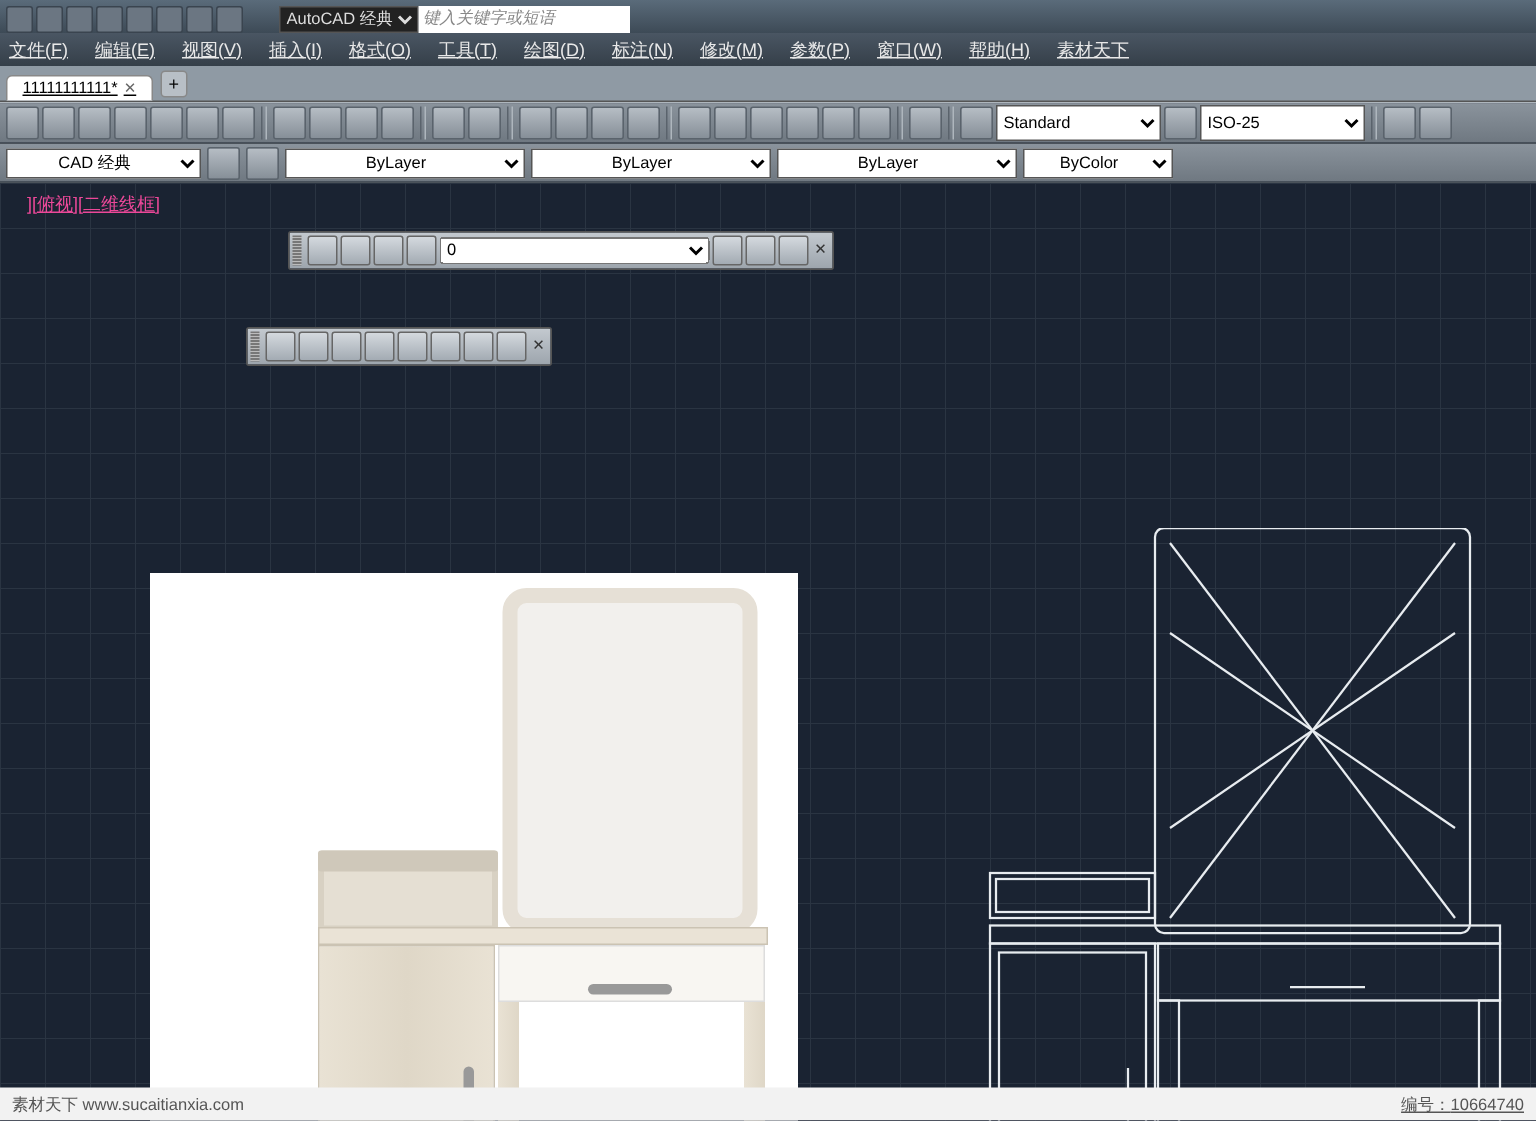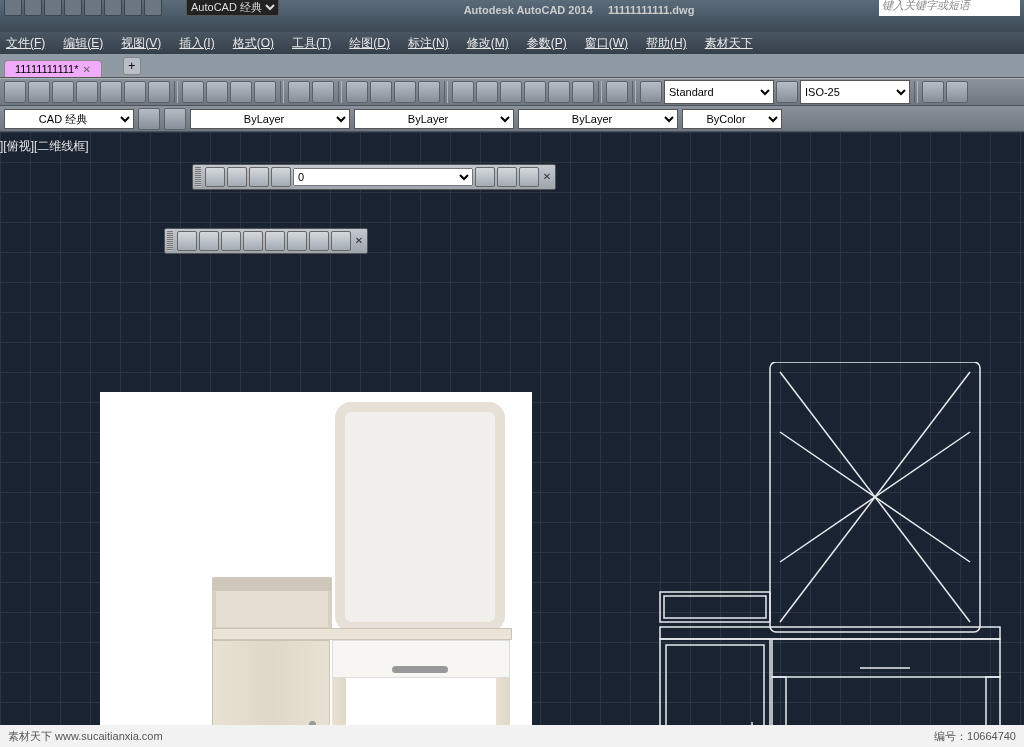--- a/index.html
+++ b/index.html
@@ -1,49 +1,49 @@
 <!DOCTYPE html>
 <html><head>
 <meta charset="utf-8">
 <style>
 * { margin: 0; padding: 0; box-sizing: border-box; font-family: "Microsoft YaHei", Arial, sans-serif; }
 body { width: 1024px; height: 747px; background: #1a2332; overflow: hidden; position: relative; }
 
-.titlebar { height: 22px; background: linear-gradient(#5a6b7a,#3d4a56); display: flex; align-items: flex-end; padding: 16px 4px; color: #ccc; font-size: 11px; }
+.titlebar { height: 22px; background: linear-gradient(#5a6b7a,#3d4a56); display: flex; align-items: flex-start; padding: 4px 4px; color: #ccc; font-size: 11px; }
 .titlebar .qat { display: flex; gap: 2px; }
 .titlebar .qat .btn { width: 18px; height: 18px; background: #6b7682; border: 1px solid #3a444f; border-radius: 2px; display: inline-block; }
 .titlebar .ws { display:flex; align-items:center; margin-left:8px; }
 .titlebar .ws select { font-size:11px; background:#222; color:#ddd; border:1px solid #555; height:18px; }
 .titlebar .app-title { flex:1; text-align:center; font-weight:bold; }
 .titlebar .search { width:141px; height:18px; background:#fff; font-size:11px; padding:0 3px; color:#888; font-style:italic; }
 
 .menubar { height: 22px; background: linear-gradient(#4a5663,#353f49); display: flex; align-items: center; padding: 0 6px; gap: 18px; color: #e8e8e8; font-size: 12px; text-decoration: underline; }
 .menubar span { cursor: default; }
 
 .tabbar { height: 24px; background: #8f9aa4; display: flex; align-items:flex-end; padding-left:4px; border-bottom:1px solid #555; }
-.tabbar .tab { background:#f0abfc; border:1px solid #888; border-bottom:none; border-radius:4px 4px 0 0; padding:2px 10px; font-size:11px; margin-right:18px; display:flex; align-items:center; gap:4px;}
+.tabbar .tab { background:#ffffff; border:1px solid #888; border-bottom:none; border-radius:4px 4px 0 0; padding:2px 10px; font-size:11px; margin-right:2px; display:flex; align-items:center; gap:4px;text-decoration:underline;}
 .tabbar .tab .x { font-size:10px; color:#666; }
 .tabbar .plus { background:#b8bfc6; width:18px; height:18px; border:1px solid #888; border-radius:3px; margin:2px 0 2px 3px; text-align:center; font-size:12px; line-height:16px; }
 
 .toolbar { height: 28px; background: linear-gradient(#8a939c,#6f7881); border-top:1px solid #aeb6bd; border-bottom:1px solid #4a525a; display:flex; align-items:center; padding:0 4px; gap:2px; overflow:hidden;}
 .toolbar .tbtn { width:22px; height:22px; background: linear-gradient(#b6bdc4,#868f98); border:1px solid #5a636c; border-radius:2px; }
 .toolbar .sep { width:4px; height:22px; border-left:1px solid #5a636c; border-right:1px solid #aeb6bd; margin:0 2px; }
 .toolbar select, .toolbar .tinput { height:24px; font-size:11px; border:1px solid #555; background:#fff; }
 
 .toolbar2 { height: 26px; background: linear-gradient(#8a939c,#6f7881); border-bottom:1px solid #4a525a; display:flex; align-items:center; padding:0 4px; gap:4px; }
 .toolbar2 select { height:20px; font-size:11px; border:1px solid #555; background:#fff;text-align:center; }
 .toolbar2 .tbtn { width:22px; height:22px; background: linear-gradient(#b6bdc4,#868f98); border:1px solid #5a636c; border-radius:2px; }
 
 .canvas { position:relative; width:1024px; height:625px; background:#1a2332; }
 .grid { position:absolute; inset:0; background-image:
  linear-gradient(#2a3442 1px, transparent 1px),
  linear-gradient(90deg,#2a3442 1px, transparent 1px);
  background-size: 30px 30px; }
 
-.view-label { position:absolute; top:6px; left:0; color:#e5e5e5; font-size:12px; }
+.view-label { position:absolute; top:6px; left:18px; color:#ec4899; font-size:12px;text-decoration:underline; }
 
 .float-toolbar { position:absolute; background:linear-gradient(#c3c9cf,#9da5ad); border:1px solid #555; border-radius:2px; display:flex; align-items:center; padding:2px; gap:2px; }
 .float-toolbar .tbtn { width:20px; height:20px; background:linear-gradient(#d4d9de,#a3abb3); border:1px solid #666; border-radius:2px; }
 .float-toolbar .handle { width:6px; height:20px; background:repeating-linear-gradient(#777,#777 1px,#bbb 1px,#bbb 2px); margin-right:2px;}
 .float-toolbar .close { width:12px; height:12px; font-size:10px; text-align:center; line-height:11px; color:#333; }
 .float-toolbar select { height:18px; font-size:11px; width:180px; }
 
 .photo { position:absolute; left:100px; top:260px; width:432px; height:465px; background:#fff; }
 .photo-mirror { position:absolute; left:235px; top:10px; width:170px; height:230px; background:#f2f0ed; border:10px solid #e6e0d6; border-radius:16px; }
 .photo-shelf { position:absolute; left:112px; top:185px; width:120px; height:54px; background:#e5dfd3; border:4px solid #d8d1c3; border-radius:3px; }
@@ -55,44 +55,39 @@
 .photo-cabinet { position:absolute; left:0; top:12px; width:118px; height:188px; background:linear-gradient(90deg,#e9e2d4,#dfd7c7,#e9e2d4); border:1px solid #cbc3b3;}
 .photo-cab-handle { position:absolute; left:96px; top:80px; width:7px; height:48px; background:#999; border-radius:4px;}
 .photo-leg { position:absolute; top:50px; width:14px; height:150px; background:linear-gradient(90deg,#e9e2d4,#dfd7c7);}
 .photo-leg.l1 { left:120px; }
 .photo-leg.l2 { left:284px; }
 
 .cad { position:absolute; left:640px; top:230px; width:380px; height:500px; }
 .cad line, .cad rect, .cad path { stroke:#e8ecf0; stroke-width:1.5; fill:none; }
 
 .footer { position:absolute; left:0; bottom:0; width:1024px; height:22px; background:#f2f2f2; display:flex; align-items:center; font-size:11px; color:#555; padding:0 8px; gap:28px;}
-.footer .right { margin-left:auto; }
+.footer .right { margin-left:auto;text-decoration:underline; }
 </style>
 </head>
 <body>
 
 <div class="titlebar">
   <div class="qat">
     <span class="btn"></span>
     <span class="btn"></span>
     <span class="btn"></span>
     <span class="btn"></span>
     <span class="btn"></span>
     <span class="btn"></span>
     <span class="btn"></span>
     <span class="btn"></span>
   </div>
   <div class="ws">
     <span class="btn" style="width:16px;height:16px;"></span>
     <select><option>AutoCAD 经典</option></select>
-  </div>
-  <div class="app-title">
-    <span>Autodesk AutoCAD 2014</span>
-    &nbsp;&nbsp;&nbsp;
-    <span>11111111111.dwg</span>
   </div>
   <div class="search">键入关键字或短语</div>
 </div>
 
 <div class="menubar">
   <span>文件(F)</span>
   <span>编辑(E)</span>
   <span>视图(V)</span>
   <span>插入(I)</span>
   <span>格式(O)</span>

